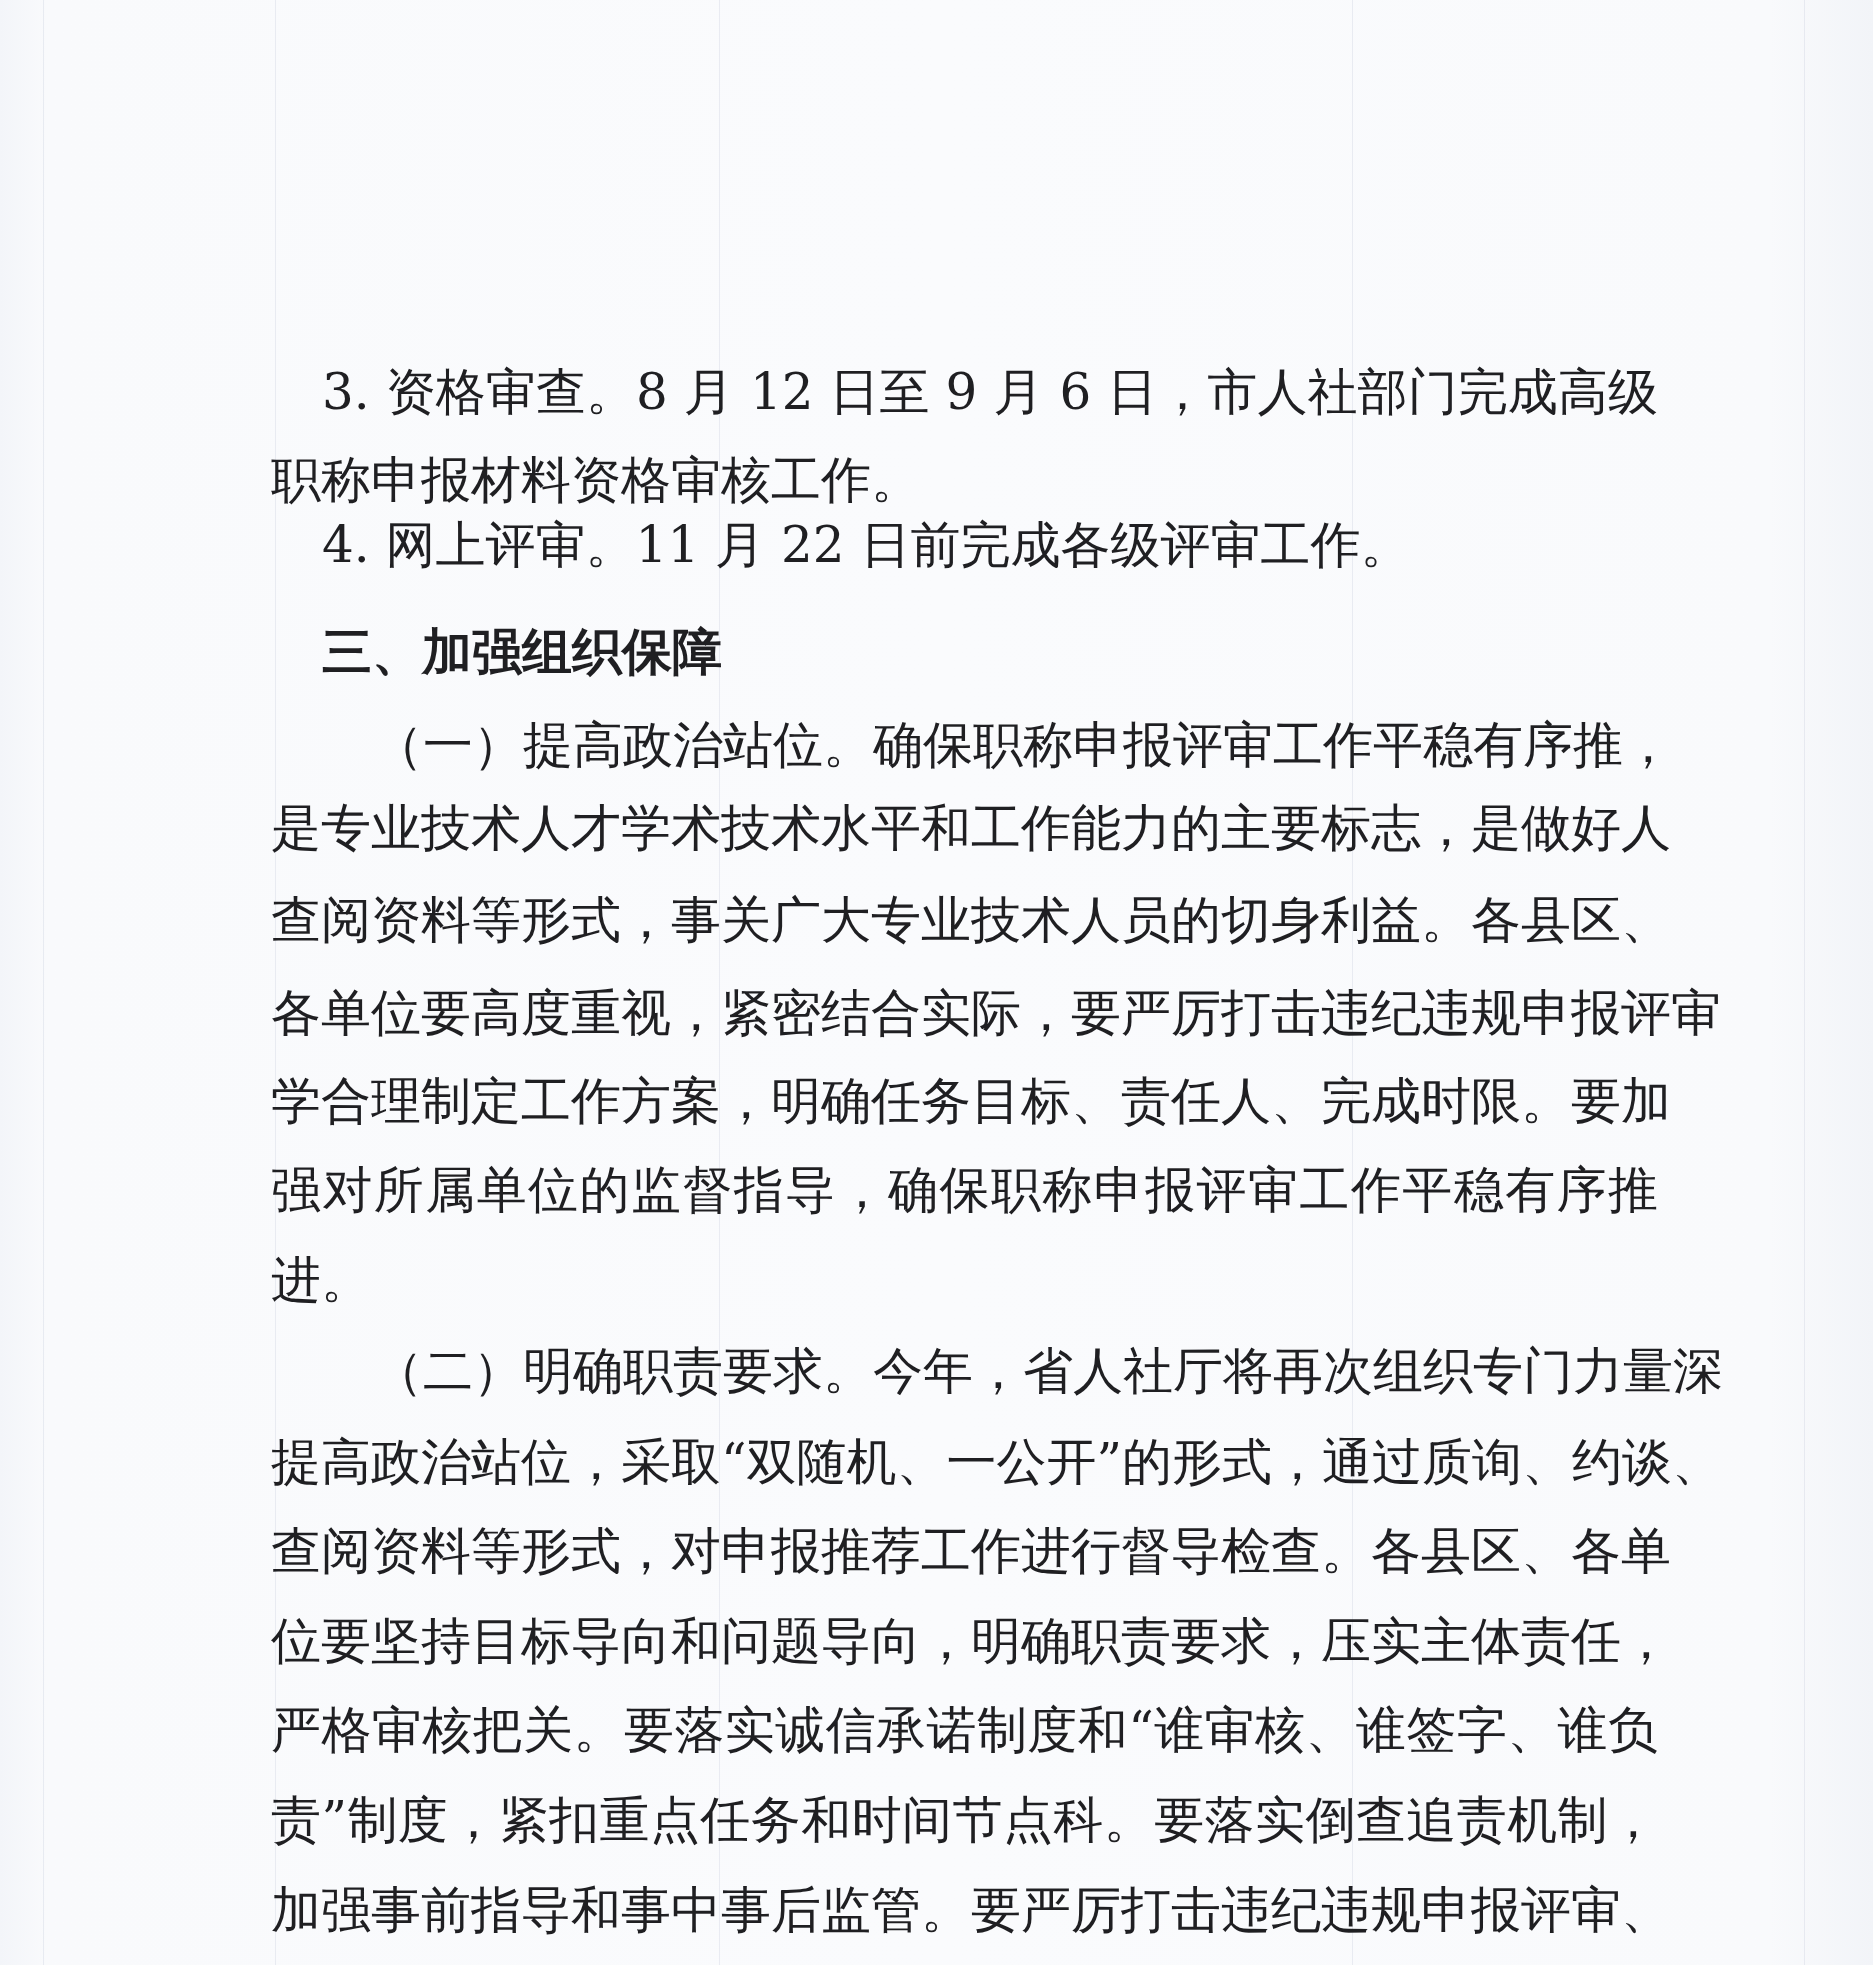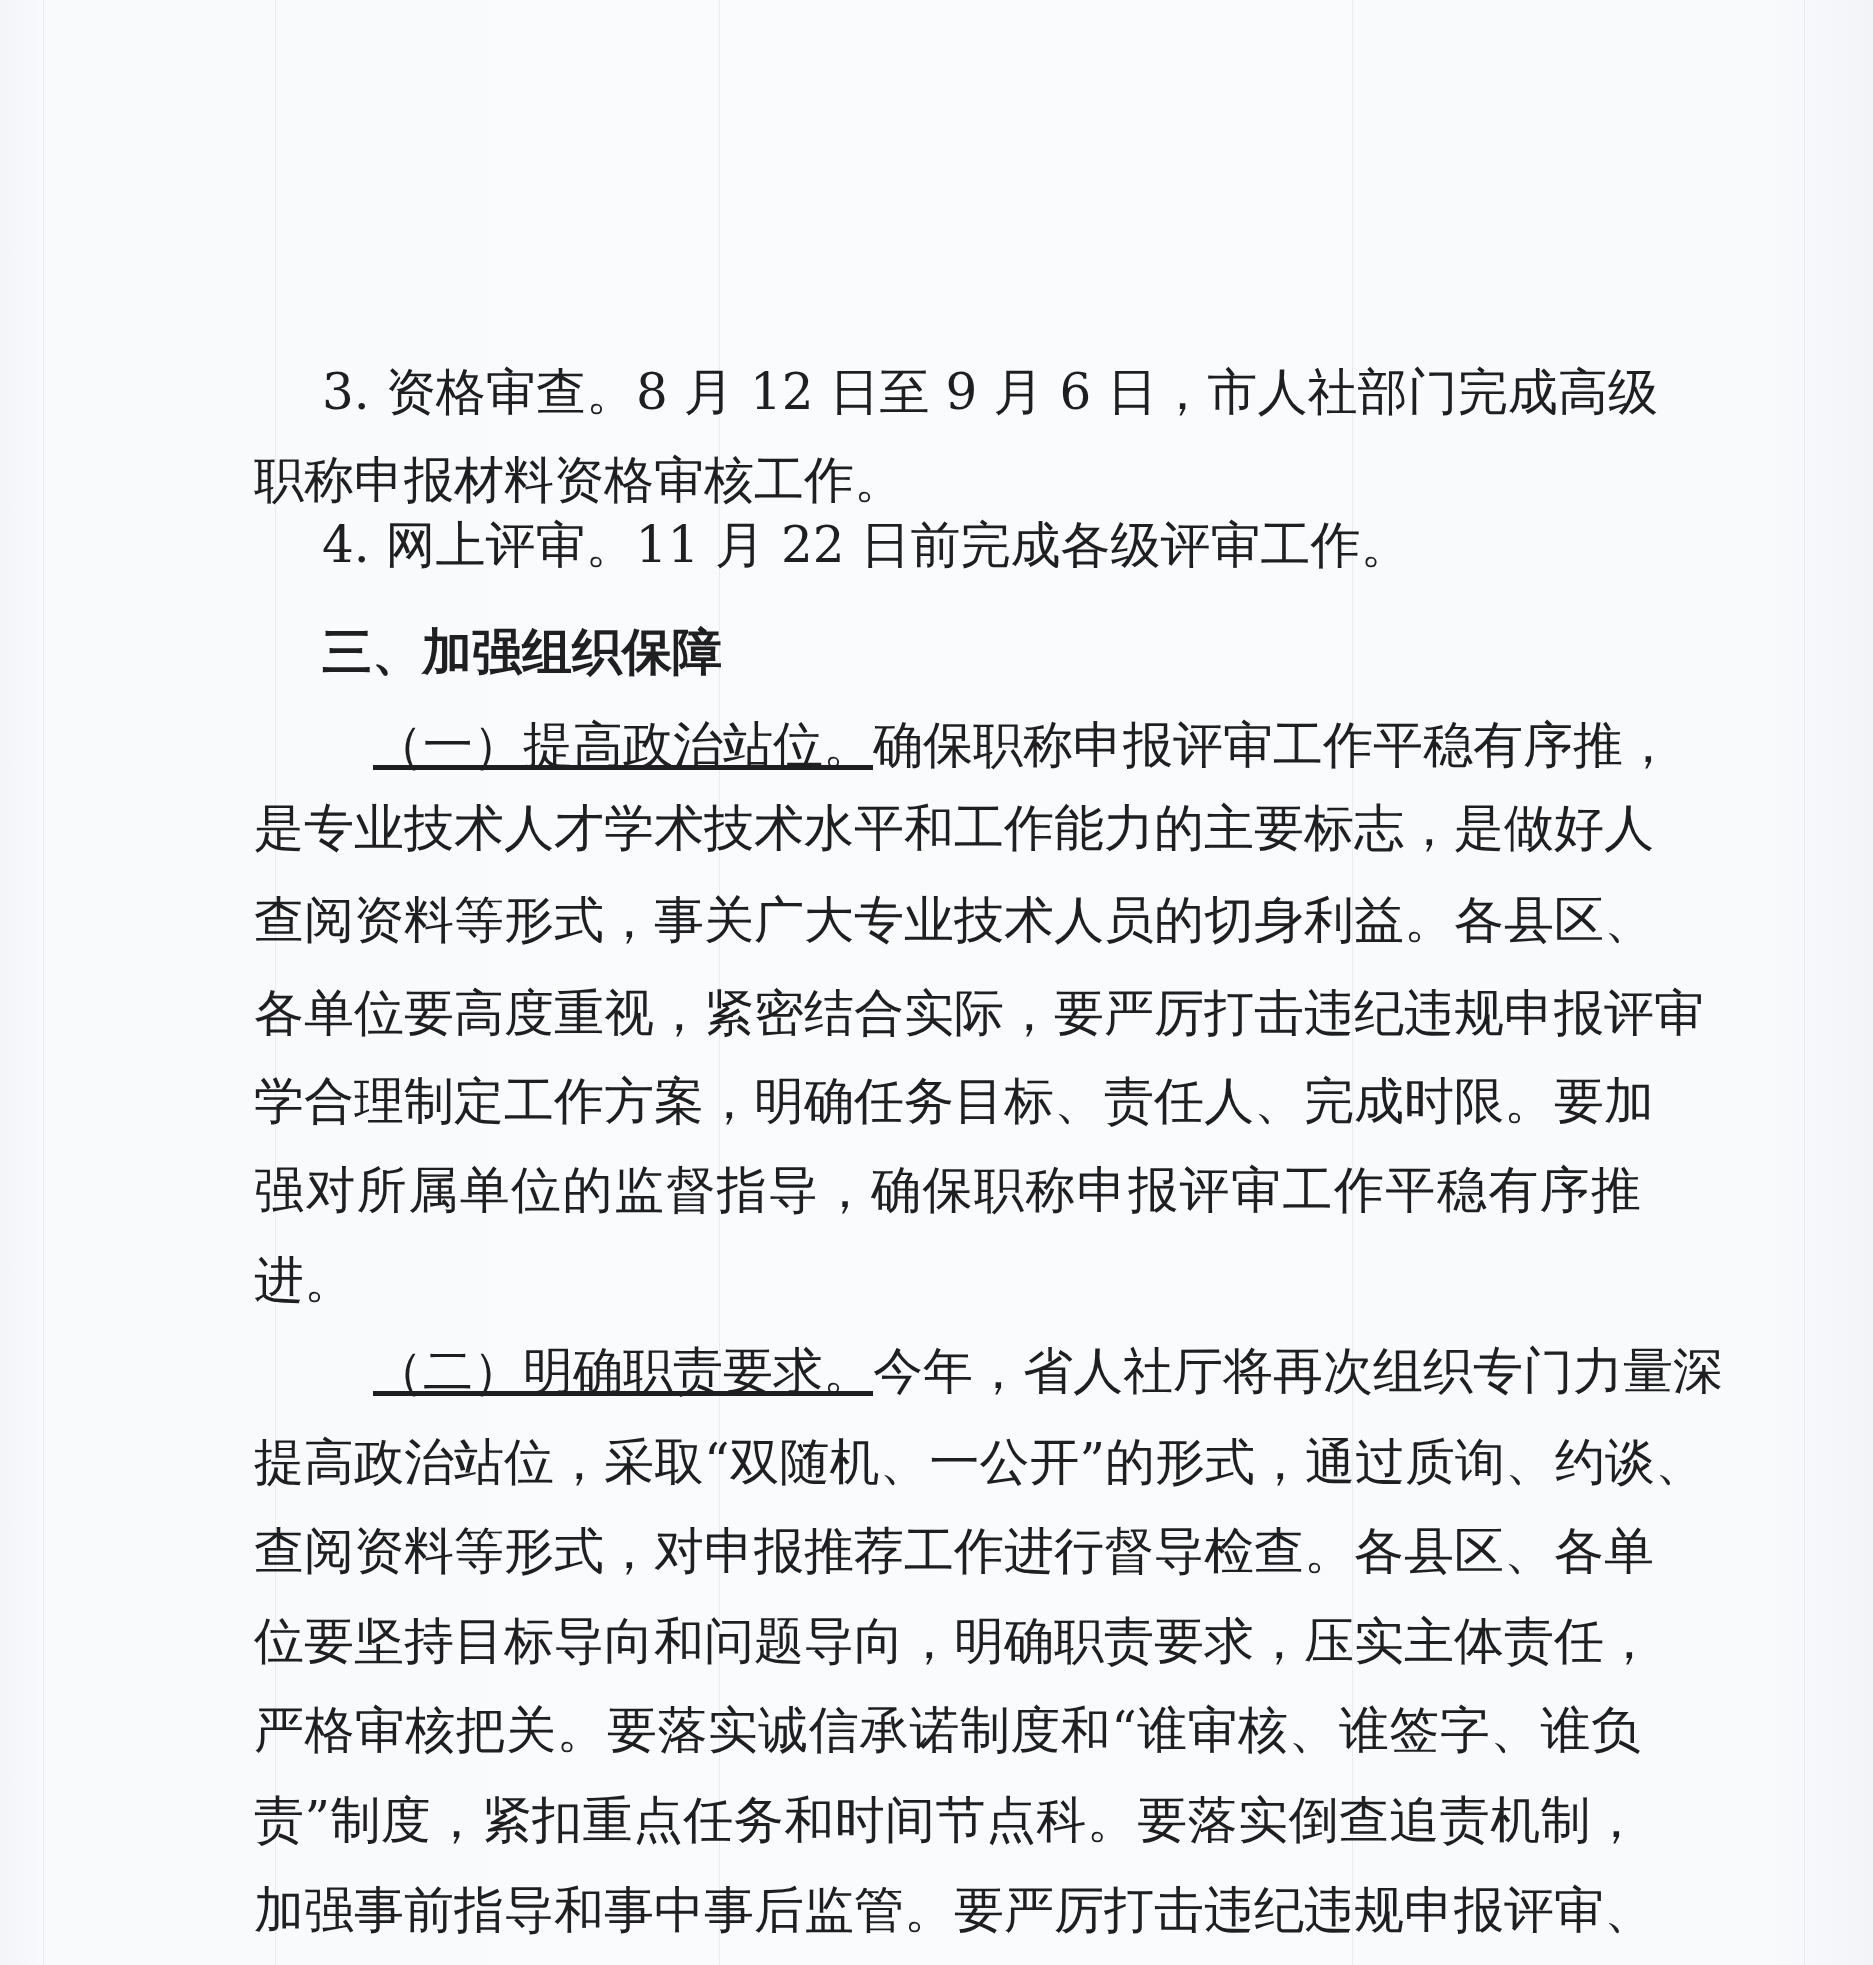--- a/index.html
+++ b/index.html
@@ -25,21 +25,21 @@
   
   .streak {
     position: absolute;
     top: 0;
     width: 1.2px;
     height: 2523px;
     background: rgba(200, 205, 220, 0.35);
   }
   .line {
     position: absolute;
-    left: 254px;
+    left: 271px;
     width: 1387px;
     height: 90px;
     line-height: 90px;
     font-size: 50px;
     white-space: nowrap;
     text-align: justify;
     text-align-last: justify;
     letter-spacing: 0;
     font-weight: 400;
   }
@@ -55,21 +55,20 @@
     width: 1336px;
   }
   .heading {
     font-weight: 700;
     font-family: Liberation Sans, sans-serif;
     text-align-last: left;
   }
   .kai {
     font-family: "DejaVu Sans", "Liberation Sans", sans-serif;
     font-weight: 400;
-    text-decoration: underline;
   }
 </style>
 </head>
 <body>
 
 <div class="page">
   <div class="streak" style="left:43px"></div>
   <div class="streak" style="left:275px"></div>
   <div class="streak" style="left:719px"></div>
   <div class="streak" style="left:1352px"></div>

